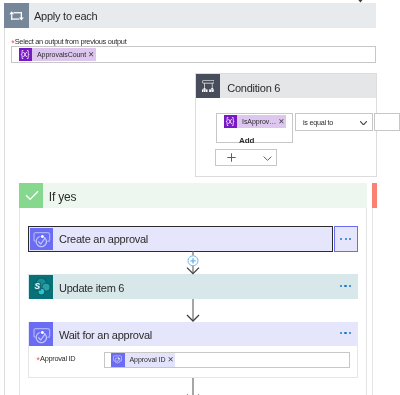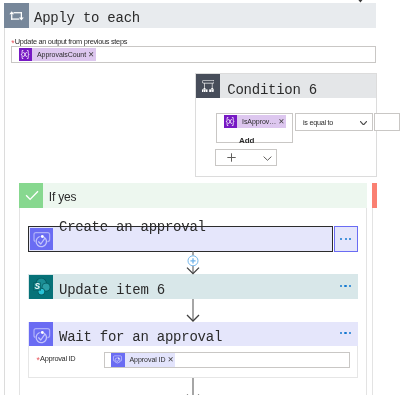--- a/index.html
+++ b/index.html
@@ -3,21 +3,21 @@
 <meta charset="utf-8">
 <style>
   html,body{margin:0;padding:0;}
   body{width:400px;height:395px;background:#ffffff;font-family:"Liberation Sans",sans-serif;font-size:11px;color:#2b2b2b;overflow:hidden;position:relative;}
   .abs{position:absolute;}
   svg{display:block;}
 
   
   .fieldLabel{font-size:7.4px;letter-spacing:-0.3px;color:#2b2b2b;}
   .req{color:#e8555c;font-size:8.5px;line-height:1;position:relative;top:1.5px;margin-right:0.2px;display:inline-block;}
-  .cardTitle{font-size:14px;letter-spacing:-0.25px;color:#2b2b2b;font-family:Liberation Mono, monospace;}
+  .cardTitle{font-size:11px;letter-spacing:-0.25px;color:#2b2b2b;}
 
   
   .token{display:inline-flex;align-items:center;height:13.5px;background:#ddc7ef;}
   .tokIcon{width:13.5px;height:13.5px;background:#7719c4;display:flex;align-items:center;justify-content:center;flex:0 0 13.5px;overflow:hidden;}
   .tokGlyphTxt{font-size:8.2px;fill:#fff;text-anchor:middle;font-family:"Liberation Sans",sans-serif;letter-spacing:-0.35px;}
   .tokText{padding:0 2px 0 5px;font-size:7px;letter-spacing:-0.05px;color:#2b2b2b;white-space:nowrap;}
   .tokX{font-size:7.5px;color:#3b3a39;padding-right:1.5px;line-height:1;}
 
   
   #applyCardLeft{left:4px;top:3px;width:1px;height:392px;background:#dcdcdc;}
@@ -52,21 +52,21 @@
   #ifnoLeft{left:372px;top:183px;width:1px;height:212px;background:#e3e3e3;}
   #ifnoBand{left:372px;top:183px;width:5px;height:25px;background:#fa8072;}
 
   
   .dots{display:flex;gap:2.3px;}
   .dots i{width:2.2px;height:2.2px;border-radius:50%;background:#1479d0;display:block;}
 
   #cardApproval{left:28px;top:225.5px;width:304.5px;height:26.5px;background:#e5e6fb;border:1.5px solid #2c2c2c;box-sizing:border-box;}
   #apprIcon{left:29.5px;top:227.5px;width:23px;height:22px;background:#6a6cf3;overflow:hidden;}
   #apprIcon svg{position:absolute;left:-0.5px;top:-2px;}
-  #apprTitle{left:59px;top:219px;}
+  #apprTitle{left:59px;top:233px;}
   #apprMenu{left:333.5px;top:225.5px;width:24.5px;height:26.5px;background:#e5e6fb;border:1.5px solid #6a6cf3;box-sizing:border-box;display:flex;align-items:center;justify-content:center;}
 
   #cardUpdate{left:28px;top:274px;width:329.5px;height:25px;background:#d8e7e9;}
   #updIcon{left:28.5px;top:274.5px;width:24px;height:24px;background:#067278;overflow:hidden;}
   #updTitle{left:59px;top:281.5px;}
   #updMenu{left:340px;top:285px;}
 
   #cardWait{left:28px;top:321.5px;width:329.5px;height:56px;background:#fff;border:1px solid #e6e6e6;box-sizing:border-box;}
   #waitHdr{left:28px;top:321.5px;width:329.5px;height:24px;background:#e5e6fb;}
   #waitIcon{left:28.5px;top:321.5px;width:24px;height:24px;background:#6a6cf3;overflow:hidden;}
@@ -96,21 +96,21 @@
       <path d="M22.75 19.0 18.0 13.0h9.5z"></path>
     </g>
   </svg>
 </div>
 <div class="abs cardTitle" id="applyTitle">Apply to each</div>
 <div class="abs" id="applyChevron">
   <svg width="13" height="9" viewBox="0 0 13 9">
       <path d="M0.5 0 6.4 7.6 12.3 0z" fill="#3d3d3d"></path>
     </svg>
 </div>
-<div class="abs" id="applyLabel"><span class="req">*</span><span class="fieldLabel">Update an output from previous steps</span></div>
+<div class="abs" id="applyLabel"><span class="req">*</span><span class="fieldLabel">Select an output from previous output</span></div>
 <div class="abs" id="outputPicker">
   <span class="token abs" style="left:6.5px;top:0.5px;">
     <span class="tokIcon">
         <svg class="tokGlyph" width="12" height="12" viewBox="0 0 12 12">
           <text class="tokGlyphTxt" x="6" y="9">{x}</text>
         </svg>
       </span>
     <span class="tokText">ApprovalsCount</span>
     <span class="tokX">✕</span>
   </span>

